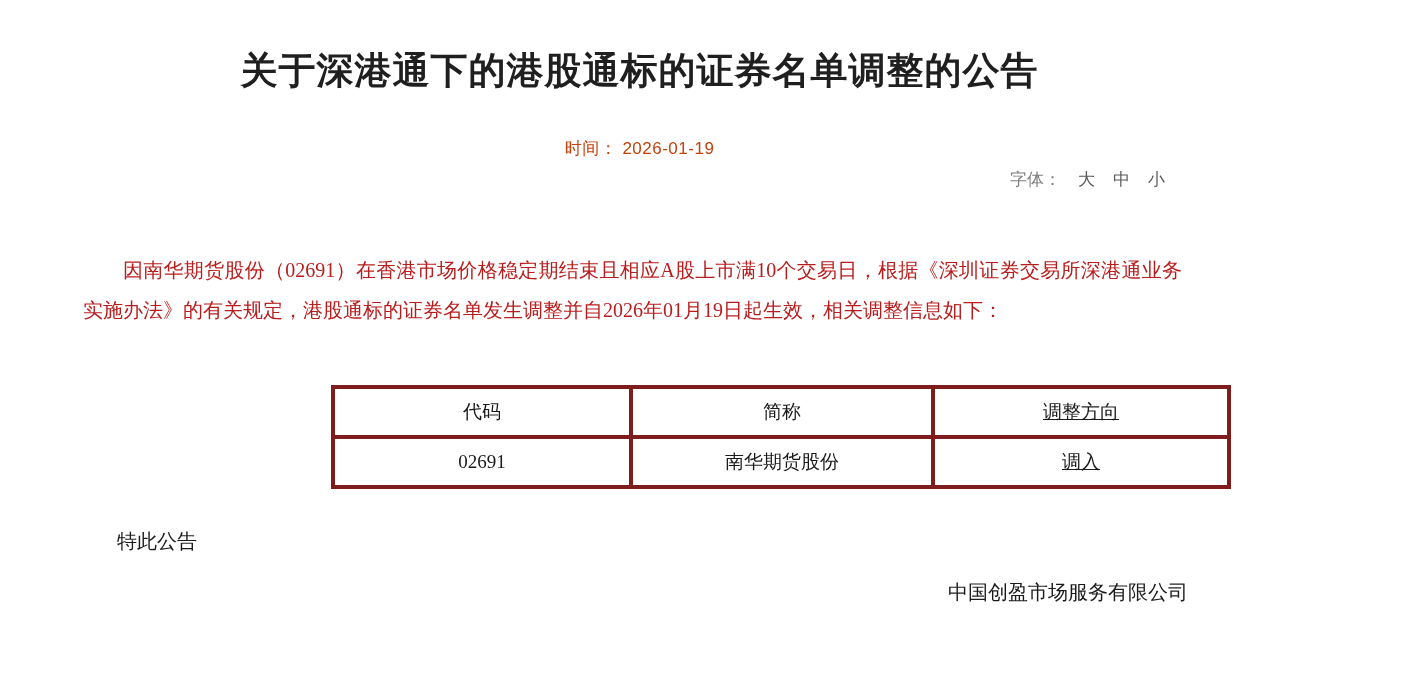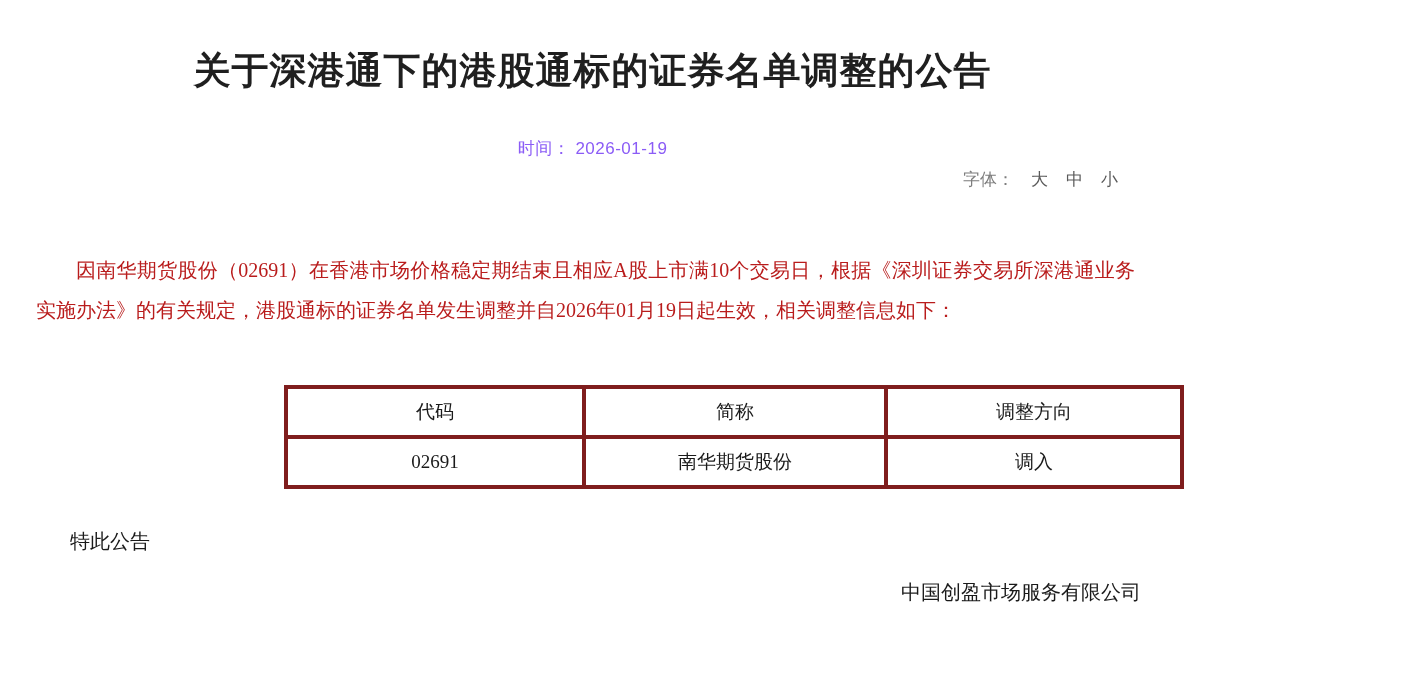--- a/index.html
+++ b/index.html
@@ -12,35 +12,36 @@
     height: 699px;
     font-family: "Liberation Serif", serif;
     color: #1a1a1a;
     overflow: hidden;
   }
   .page {
     position: relative;
     width: 1185px;
     height: 699px;
     box-sizing: border-box;
+    margin-left: 47px;
   }
   .doc-title {
     text-align: center;
     font-size: 37px;
     font-weight: bold;
     letter-spacing: 1px;
     margin: 0;
     padding-top: 46px;
     color: #1f1f1f;
     font-family: "Liberation Sans", sans-serif;
   }
   .meta-time {
     text-align: center;
     font-size: 17px;
-    color: #8b5cf6;
+    color: #c2410c;
     margin-top: 41px;
     font-family: "Liberation Sans", sans-serif;
     letter-spacing: 0.5px;
   }
   .font-size-bar {
     position: absolute;
     right: 58px;
     top: 168px;
     font-size: 17px;
     color: #7d7d7d;
@@ -84,21 +85,21 @@
   }
   table.adj-table td {
     border: 4px solid #7f1d1d;
     text-align: center;
     height: 46px;
     padding: 0 10px;
     color: #1a1a1a;
   }
   table.adj-table td.c-code { width: 274px; }
   table.adj-table td.c-name { width: 278px; }
-  table.adj-table td.c-dir  { width: 272px; }
+  table.adj-table td.c-dir  { width: 272px; text-decoration: underline; }
   .closing {
     position: absolute;
     left: 70px;
     top: 528px;
     font-size: 20px;
   }
   .sign-block {
     position: absolute;
     right: 44px;
     top: 573px;

